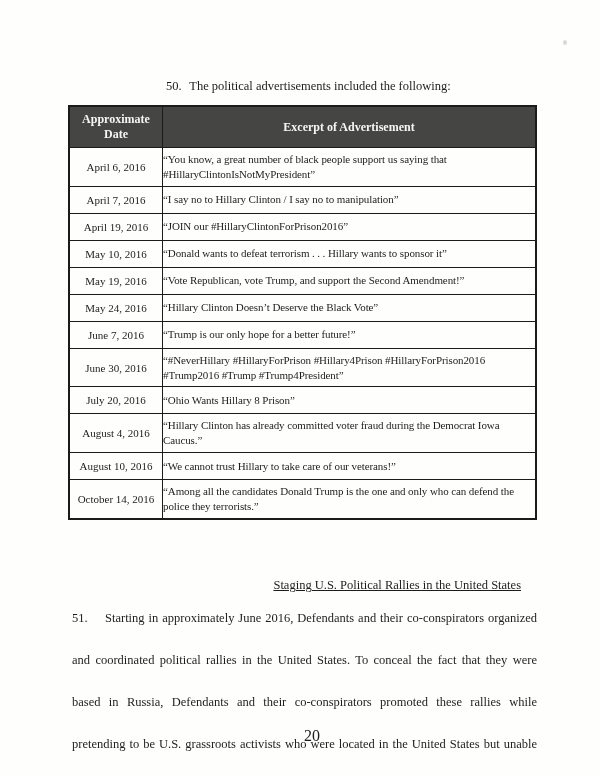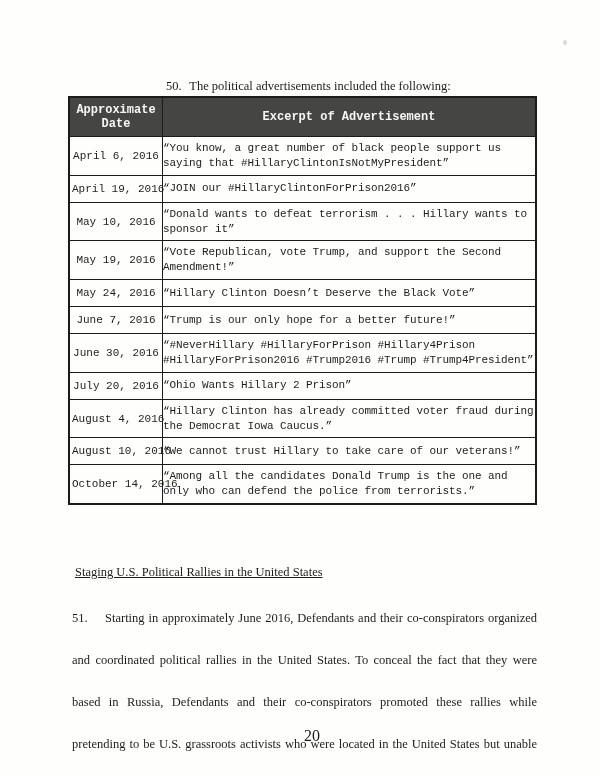--- a/index.html
+++ b/index.html
@@ -31,26 +31,25 @@
   .pnum {
     display: inline-block;
     width: 31px;
   }
   .pnum-wide {
     display: inline-block;
     width: 33px;
   }
   table.ads {
     position: absolute;
-    top: 96px;
+    top: 105px;
     left: 68px;
     width: 469px;
     border-collapse: collapse;
     table-layout: fixed;
-    font-family: Liberation Mono, monospace;
   }
   table.ads, table.ads th, table.ads td {
     border: 1px solid var(--border, #1b1b1b);
   }
   table.ads {
     border-width: 2px;
   }
   table.ads thead th {
     background: var(--header-bg, #454543);
     color: var(--header-text, #f6f6f3);
@@ -73,22 +72,22 @@
     letter-spacing: -0.1px;
     vertical-align: middle;
     padding: 4px 0;
     line-height: 1.35;
   }
   .section-heading {
     position: absolute;
     top: 562px;
     left: 72px;
     right: 63px;
-    margin: 3px;
-    text-align: left;
+    margin: 16px;
+    text-align: right;
     font-size: 12.5px;
     font-weight: normal;
     text-decoration: underline;
   }
   .p51 {
     position: absolute;
     top: 584px;
     left: 72px;
     right: 63px;
     line-height: 42px;
@@ -131,20 +130,24 @@
         <th>Excerpt of Advertisement</th>
       </tr>
     </thead>
     <tbody>
 
     <tr>
           <td class="date-cell">April 6, 2016</td>
           <td class="excerpt-cell">“You know, a great number of black people support us saying that #HillaryClintonIsNotMyPresident”</td>
         </tr>
         <tr>
+          <td class="date-cell">April 7, 2016</td>
+          <td class="excerpt-cell">“I say no to Hillary Clinton / I say no to manipulation”</td>
+        </tr>
+        <tr>
           <td class="date-cell">April 19, 2016</td>
           <td class="excerpt-cell">“JOIN our #HillaryClintonForPrison2016”</td>
         </tr>
         <tr>
           <td class="date-cell">May 10, 2016</td>
           <td class="excerpt-cell">“Donald wants to defeat terrorism . . . Hillary wants to sponsor it”</td>
         </tr>
         <tr>
           <td class="date-cell">May 19, 2016</td>
           <td class="excerpt-cell">“Vote Republican, vote Trump, and support the Second Amendment!”</td>
@@ -156,33 +159,33 @@
         <tr>
           <td class="date-cell">June 7, 2016</td>
           <td class="excerpt-cell">“Trump is our only hope for a better future!”</td>
         </tr>
         <tr>
           <td class="date-cell">June 30, 2016</td>
           <td class="excerpt-cell">“#NeverHillary #HillaryForPrison #Hillary4Prison #HillaryForPrison2016 #Trump2016 #Trump #Trump4President”</td>
         </tr>
         <tr>
           <td class="date-cell">July 20, 2016</td>
-          <td class="excerpt-cell">“Ohio Wants Hillary 2 Prison”</td>
+          <td class="excerpt-cell">“Ohio Wants Hillary 8 Prison”</td>
         </tr>
         <tr>
           <td class="date-cell">August 4, 2016</td>
           <td class="excerpt-cell">“Hillary Clinton has already committed voter fraud during the Democrat Iowa Caucus.”</td>
         </tr>
         <tr>
           <td class="date-cell">August 10, 2016</td>
           <td class="excerpt-cell">“We cannot trust Hillary to take care of our veterans!”</td>
         </tr>
         <tr>
           <td class="date-cell">October 14, 2016</td>
-          <td class="excerpt-cell">“Among all the candidates Donald Trump is the one and only who can defend the police from terrorists.”</td>
+          <td class="excerpt-cell">“Among all the candidates Donald Trump is the one and only who can defend the police they terrorists.”</td>
         </tr>
       </tbody>
   </table>
 
   <h2 class="section-heading">Staging U.S. Political Rallies in the United States</h2>
 
   <p class="para p51">
     <span class="pnum-wide">51.</span><span>Starting in approximately June 2016, Defendants and their co-conspirators organized and coordinated political rallies in the United States.  To conceal the fact that they were based in Russia, Defendants and their co-conspirators promoted these rallies while pretending to be U.S. grassroots activists who were located in the United States but unable to meet or participate in person.</span>
   </p>
 

